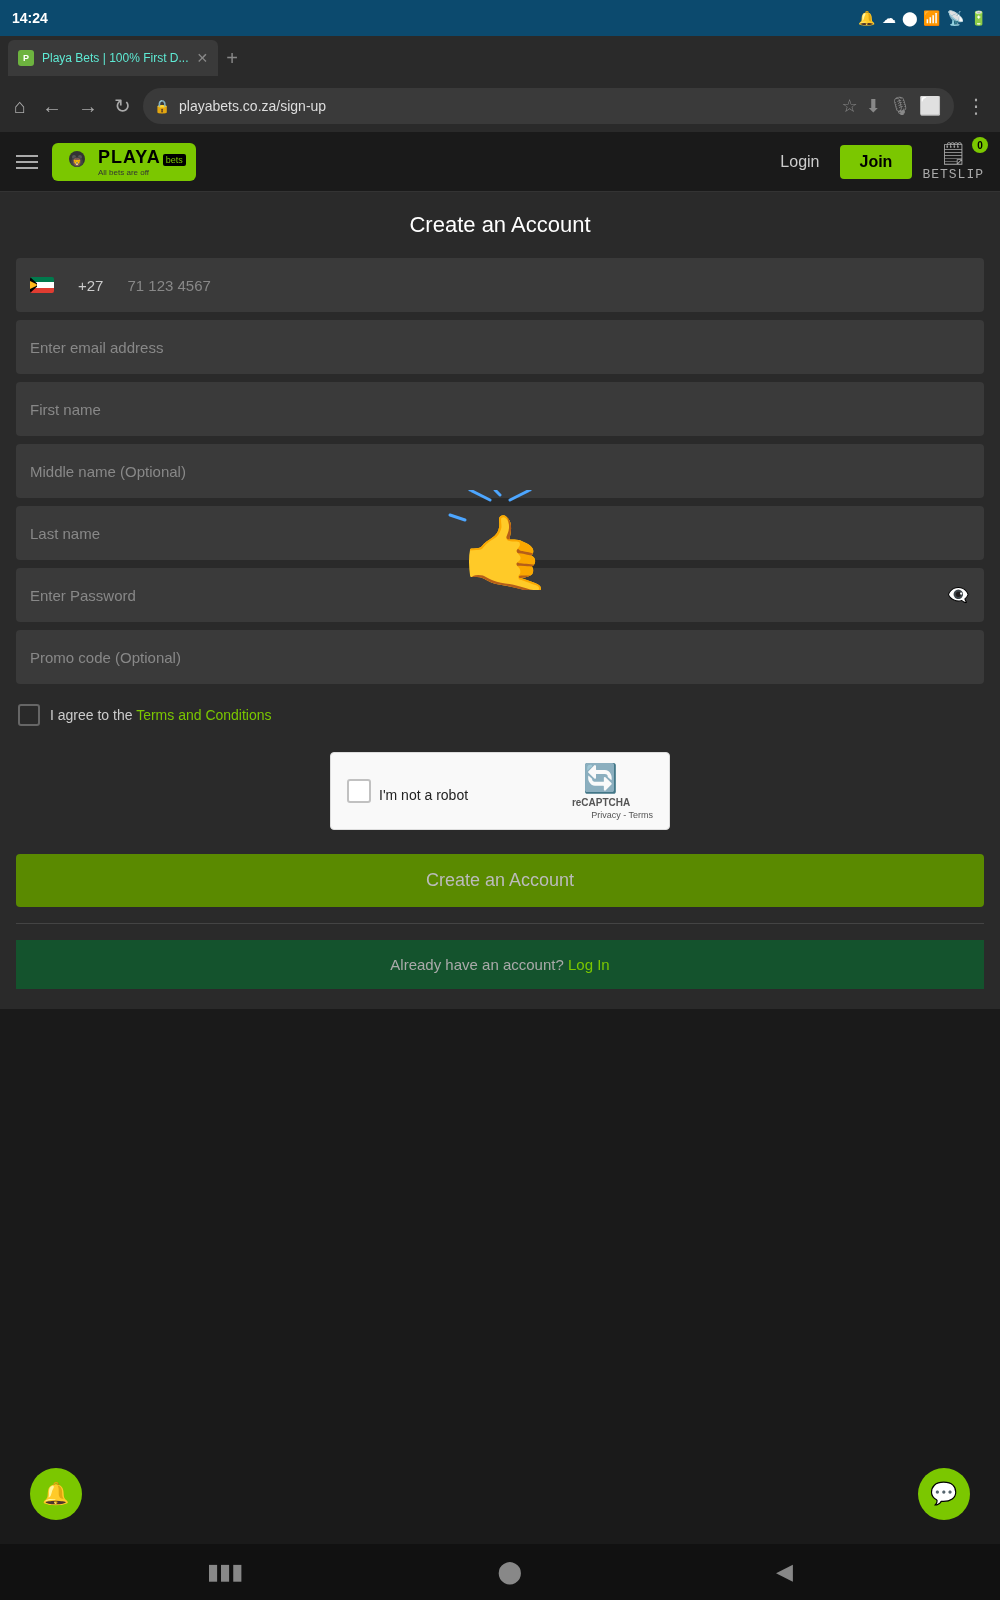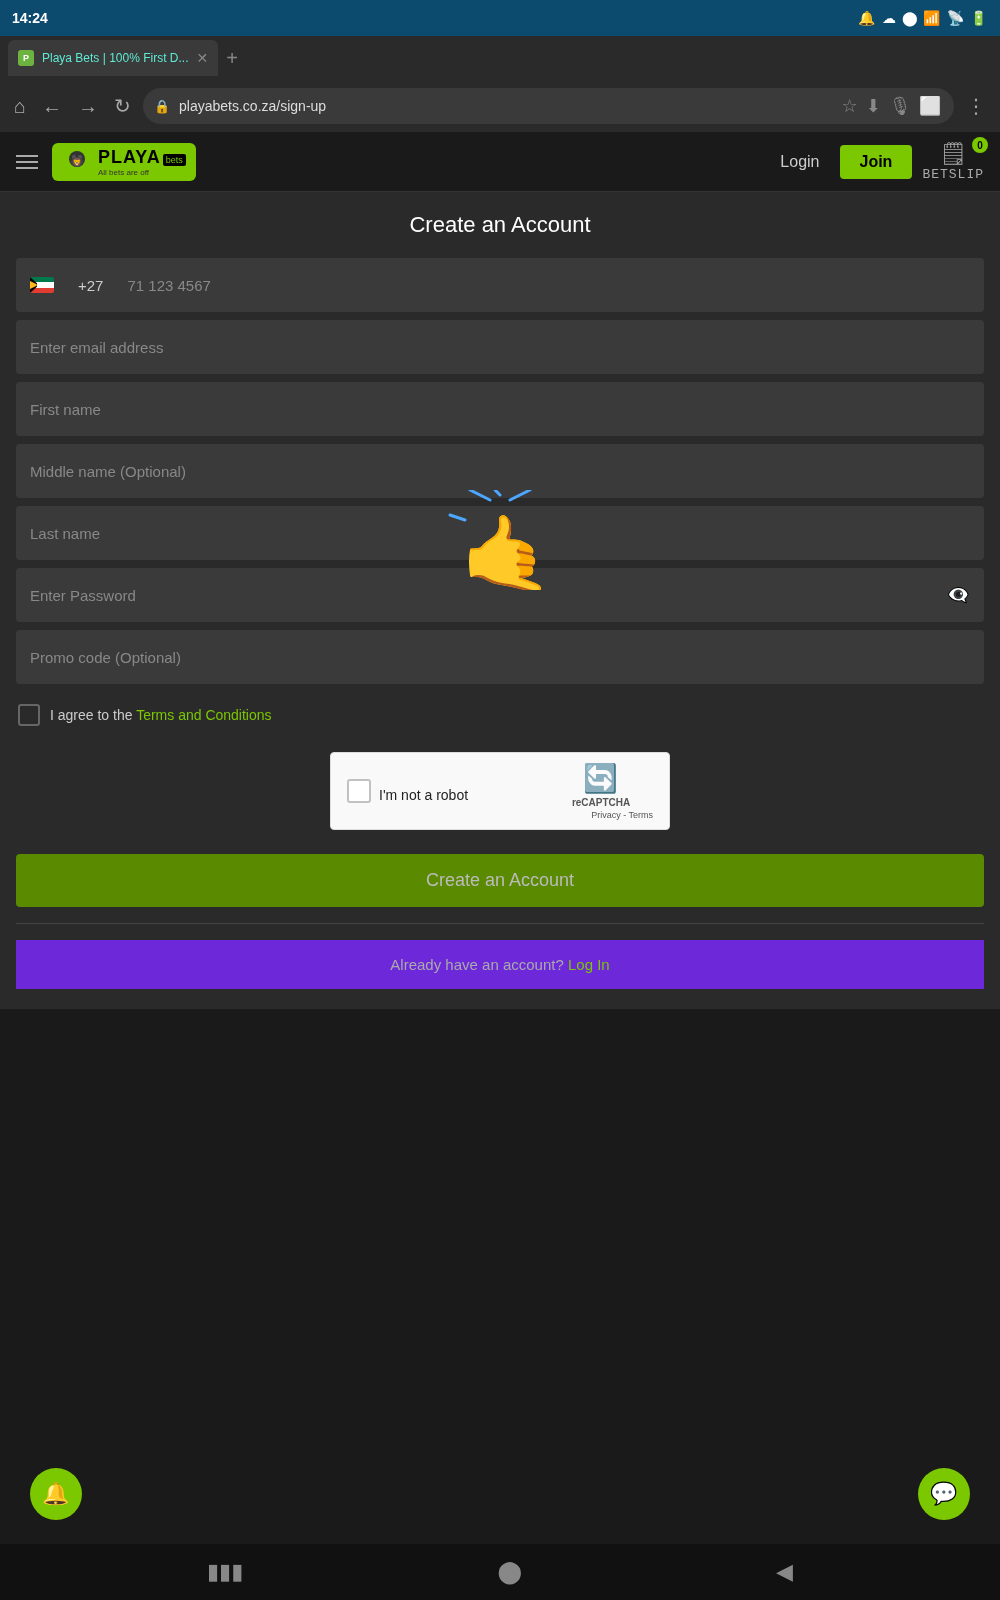--- a/index.html
+++ b/index.html
@@ -394,21 +394,21 @@
       height: 1px;
       background: #444;
       margin: 16px 0;
     }
 
     .already-account {
       text-align: center;
       color: #aaa;
       font-size: 15px;
       padding: 16px;
-      background: #6d28d9;
+      background: #14532d;
     }
     .already-account a {
       color: #7bc700;
       text-decoration: none;
     }
 
     
     .float-notification {
       position: fixed;
       bottom: 80px;

